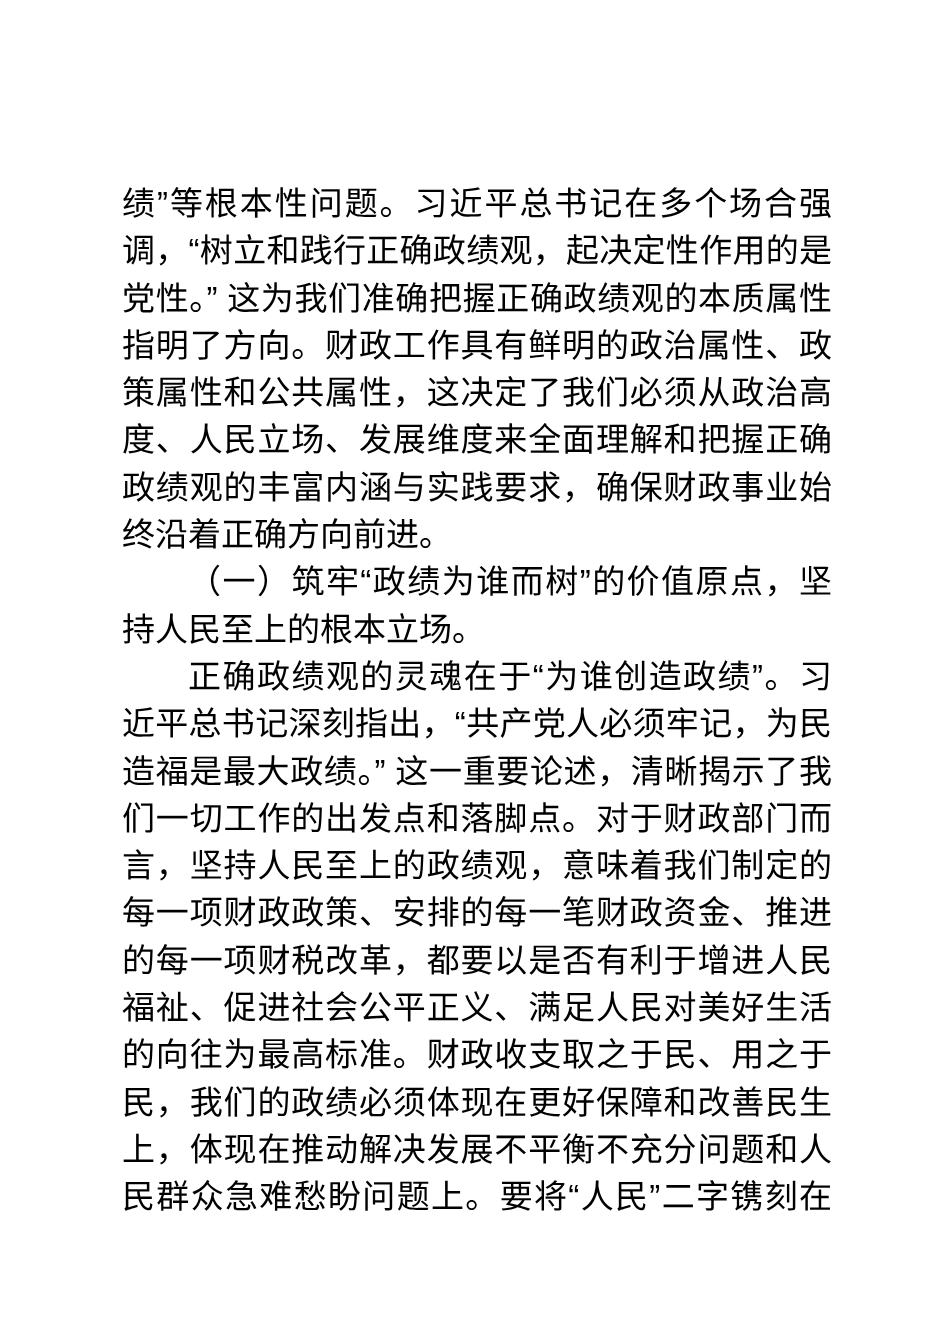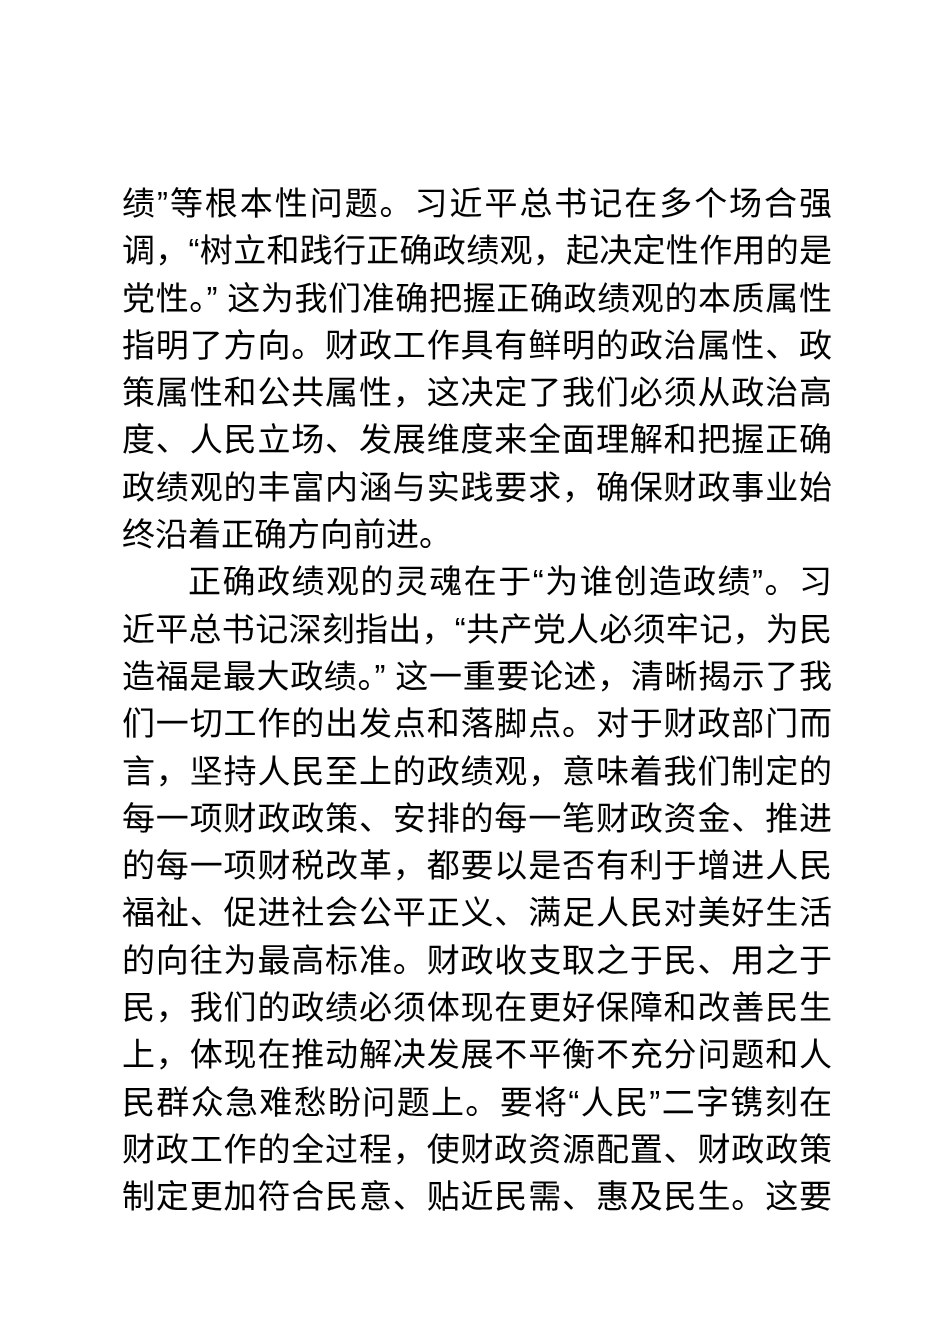--- a/index.html
+++ b/index.html
@@ -45,17 +45,18 @@
   }
 </style>
 </head>
 <body>
 
 <div class="page">
   <div class="text-body">
 
     <p class="para no-indent">绩”等根本性问题。习近平总书记在多个场合强调，“树立和践行正确政绩观，起决定性作用的是党性。” 这为我们准确把握正确政绩观的本质属性指明了方向。财政工作具有鲜明的政治属性、政策属性和公共属性，这决定了我们必须从政治高度、人民立场、发展维度来全面理解和把握正确政绩观的丰富内涵与实践要求，确保财政事业始终沿着正确方向前进。</p>
 
+    <p class="para">（一）筑牢“政绩为谁而树”的价值原点，坚持人民至上的根本立场。</p>
 
     <p class="para">正确政绩观的灵魂在于“为谁创造政绩”。习近平总书记深刻指出，“共产党人必须牢记，为民造福是最大政绩。” 这一重要论述，清晰揭示了我们一切工作的出发点和落脚点。对于财政部门而言，坚持人民至上的政绩观，意味着我们制定的每一项财政政策、安排的每一笔财政资金、推进的每一项财税改革，都要以是否有利于增进人民福祉、促进社会公平正义、满足人民对美好生活的向往为最高标准。财政收支取之于民、用之于民，我们的政绩必须体现在更好保障和改善民生上，体现在推动解决发展不平衡不充分问题和人民群众急难愁盼问题上。要将“人民”二字镌刻在财政工作的全过程，使财政资源配置、财政政策制定更加符合民意、贴近民需、惠及民生。这要求我们必须始终站稳人民立场，在预算安排中优先保障民生</p>
 
   </div>
 </div>
 
 </body></html>

